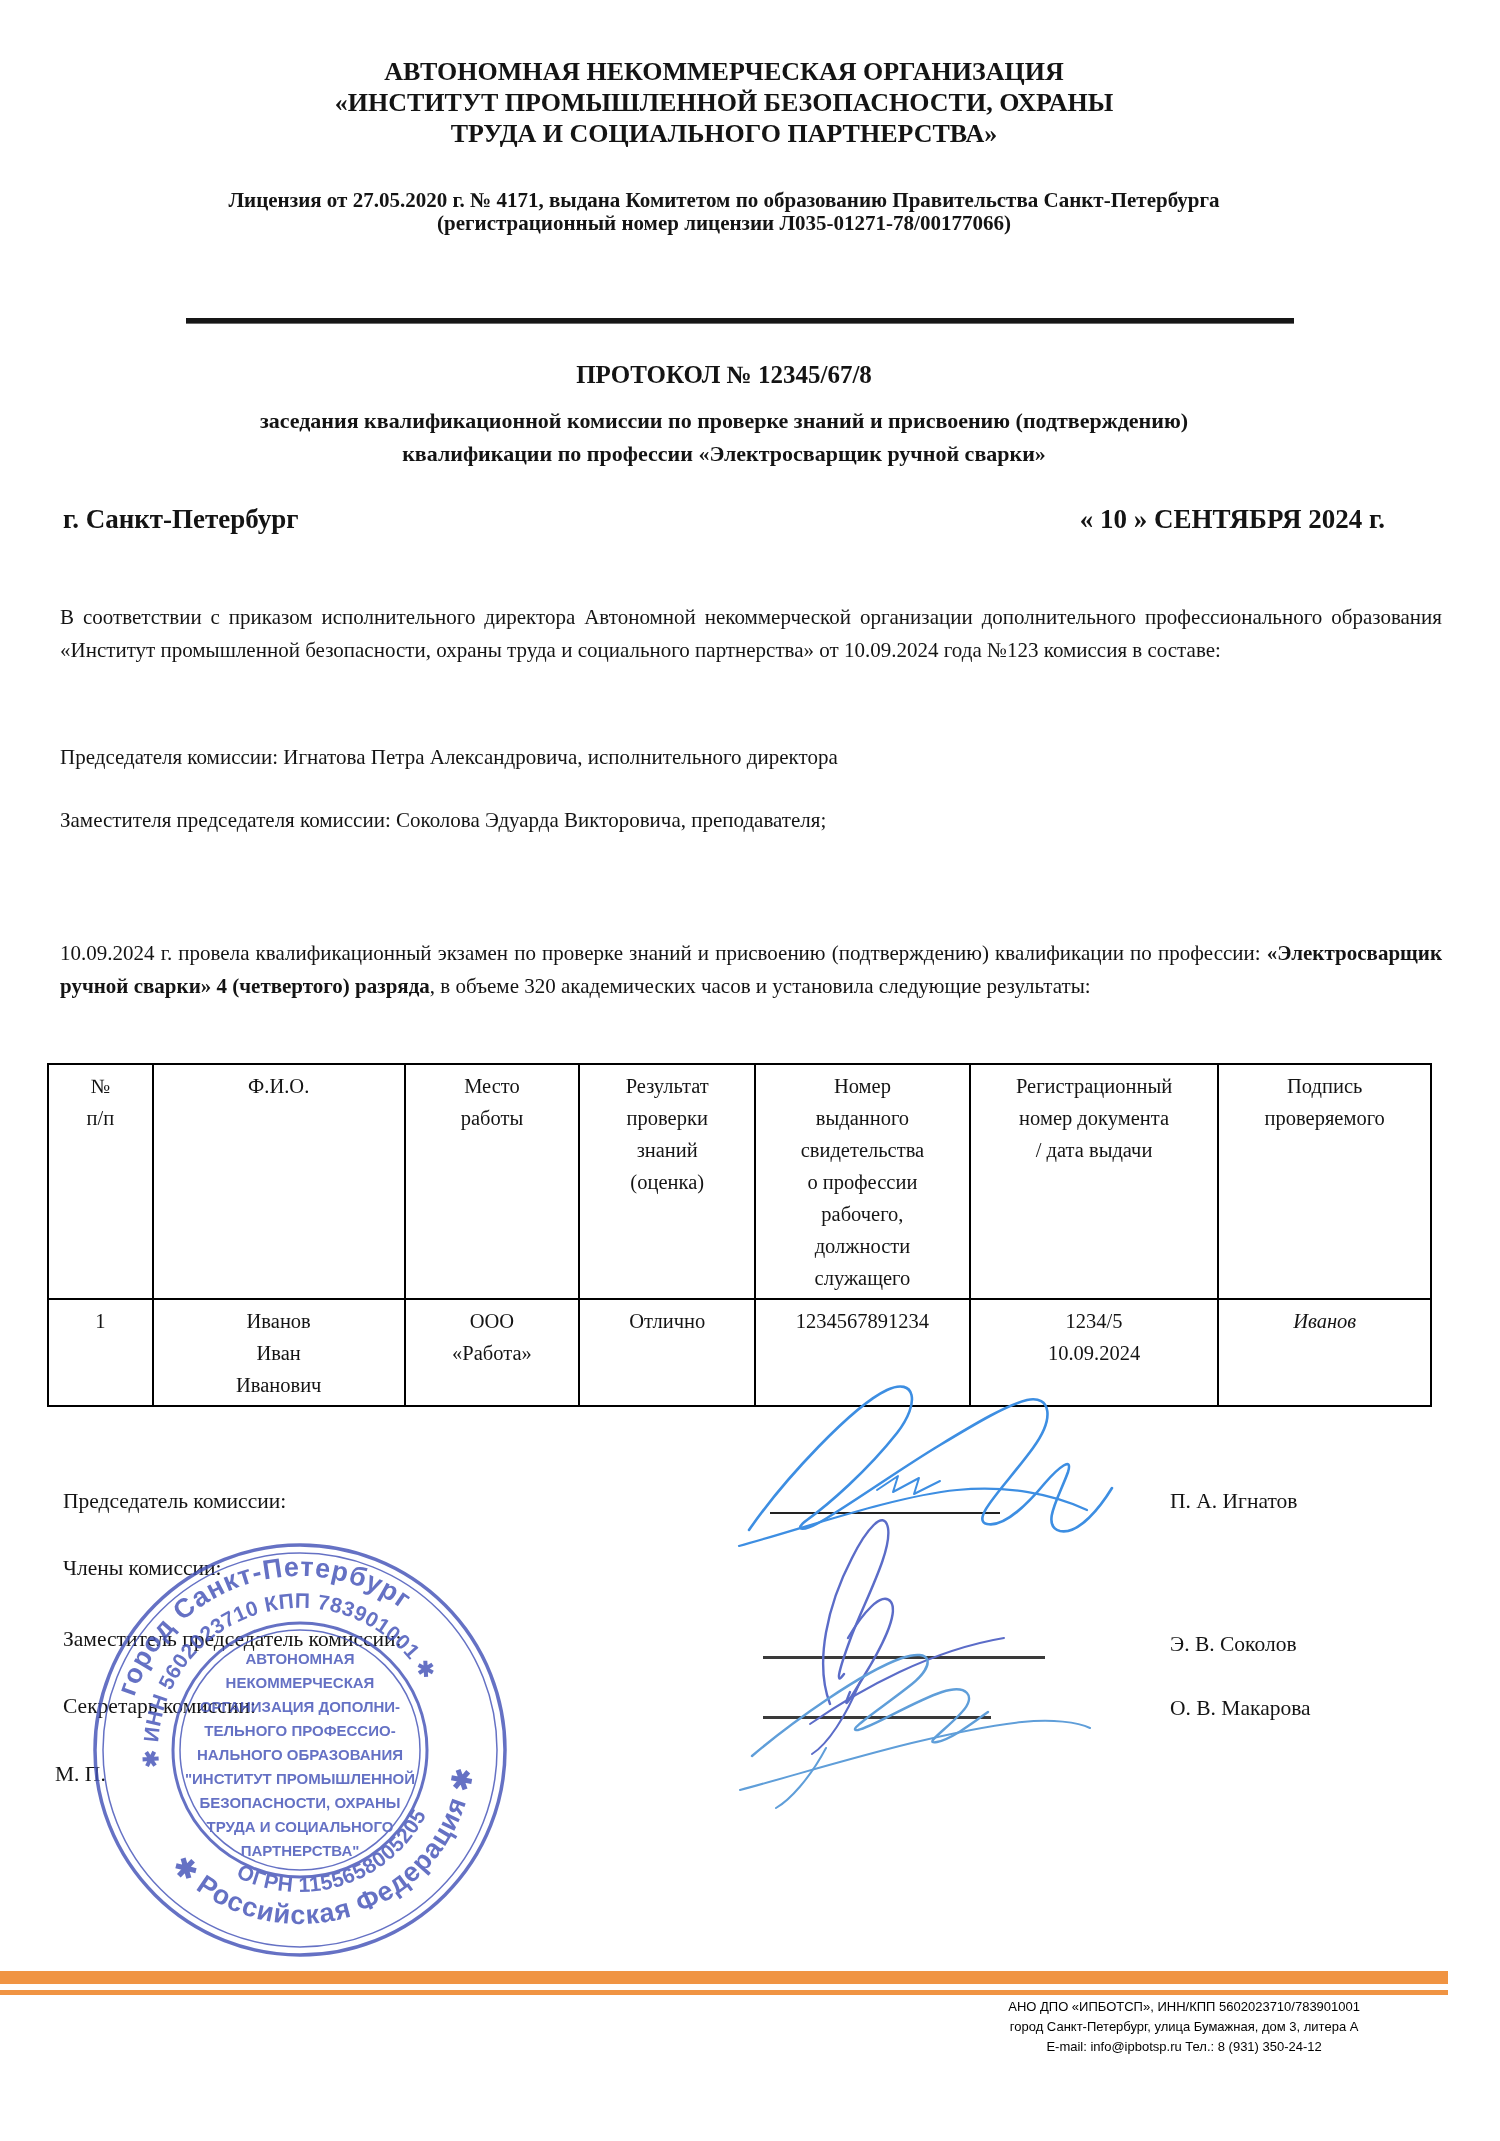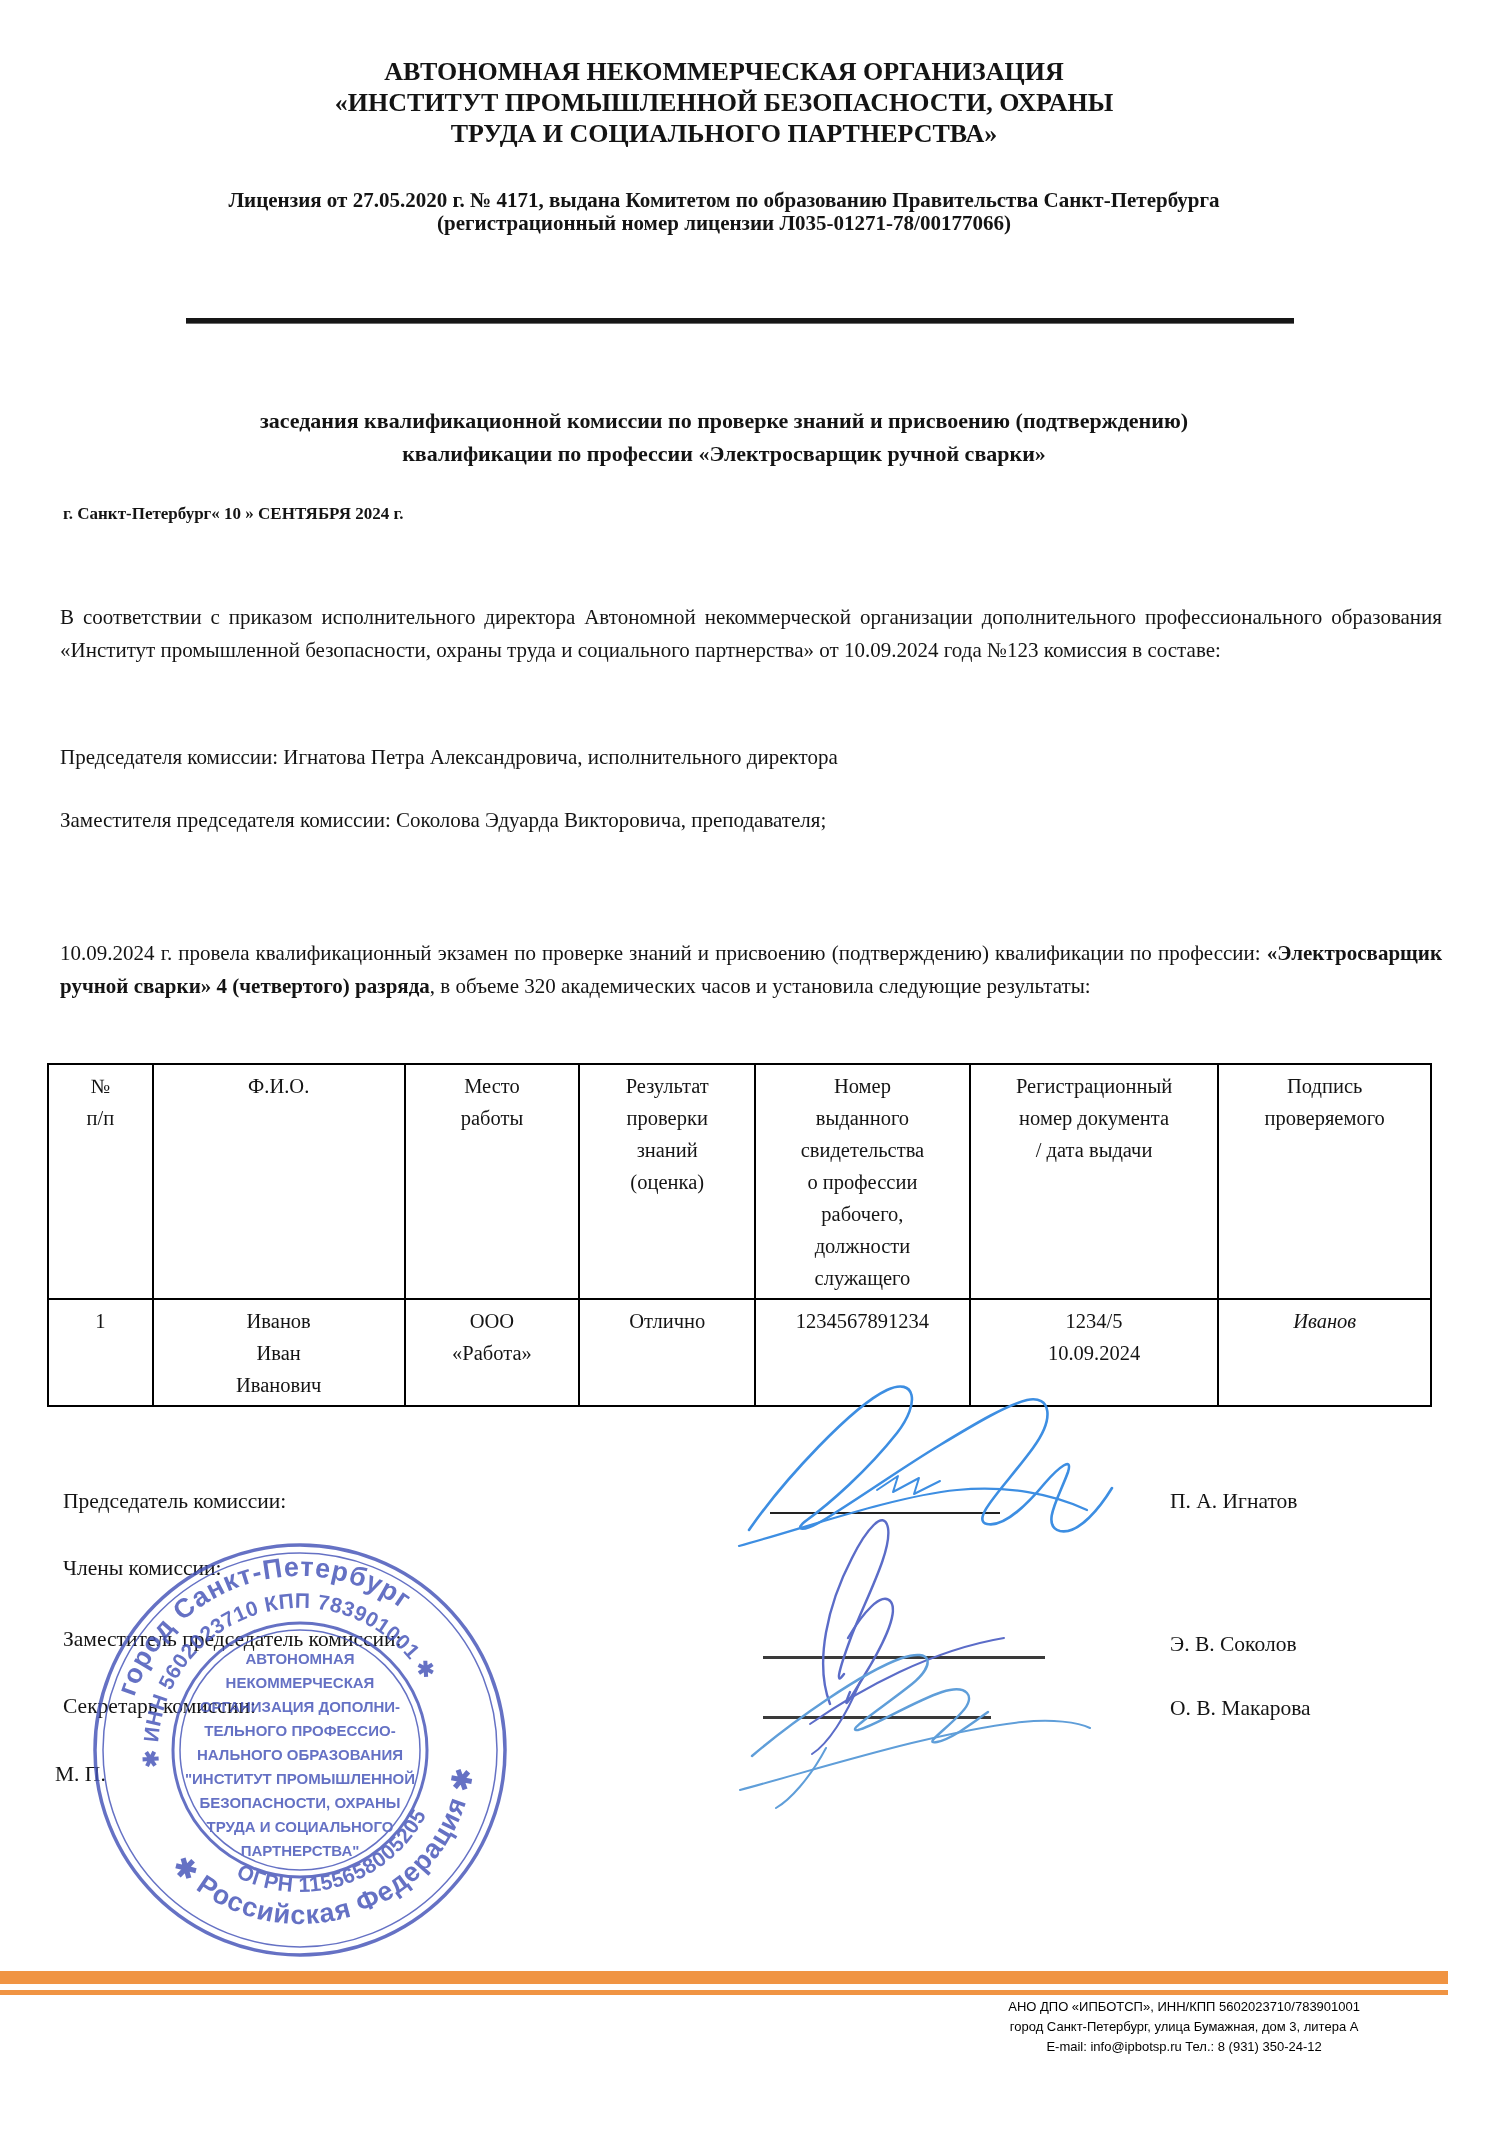--- a/index.html
+++ b/index.html
@@ -29,22 +29,22 @@
   .doc-title{
     position:absolute; top:361px; left:0; right:0;
     text-align:center; font-weight:bold; font-size:25px;
   }
   .doc-subtitle{
     position:absolute; top:404px; left:0; right:0;
     text-align:center; font-weight:bold; font-size:22px; line-height:33px;
   }
   .citydate{
     position:absolute; top:504px; left:63px; right:63px;
-    display:flex; 
-    font-weight:bold; font-size:17px;
+    display:flex; justify-content:space-between;
+    font-weight:bold; font-size:27px;
   }
   .para{
     position:absolute; left:60px; width:1382px;
     font-size:21px; line-height:33px; text-align:justify;
   }
   #para1{top:601px;}
   #exam-para{top:937px;}
   .plain-lines{
     position:absolute; left:60px;
     font-size:21px; line-height:33px;
@@ -113,20 +113,21 @@
     <div>ТРУДА И СОЦИАЛЬНОГО ПАРТНЕРСТВА»</div>
   </div>
 
   <div class="license">
     <div>Лицензия от 27.05.2020 г. № 4171, выдана Комитетом по образованию Правительства Санкт-Петербурга</div>
     <div>(регистрационный номер лицензии Л035-01271-78/00177066)</div>
   </div>
 
   <div class="rule"></div>
 
+  <div class="doc-title">ПРОТОКОЛ № 12345/67/8</div>
 
   <div class="doc-subtitle">
     <div>заседания квалификационной комиссии по проверке знаний и присвоению (подтверждению)</div>
     <div>квалификации по профессии «Электросварщик ручной сварки»</div>
   </div>
 
   <div class="citydate">
     <span>г. Санкт-Петербург</span>
     <span>« 10 » СЕНТЯБРЯ 2024 г.</span>
   </div>

